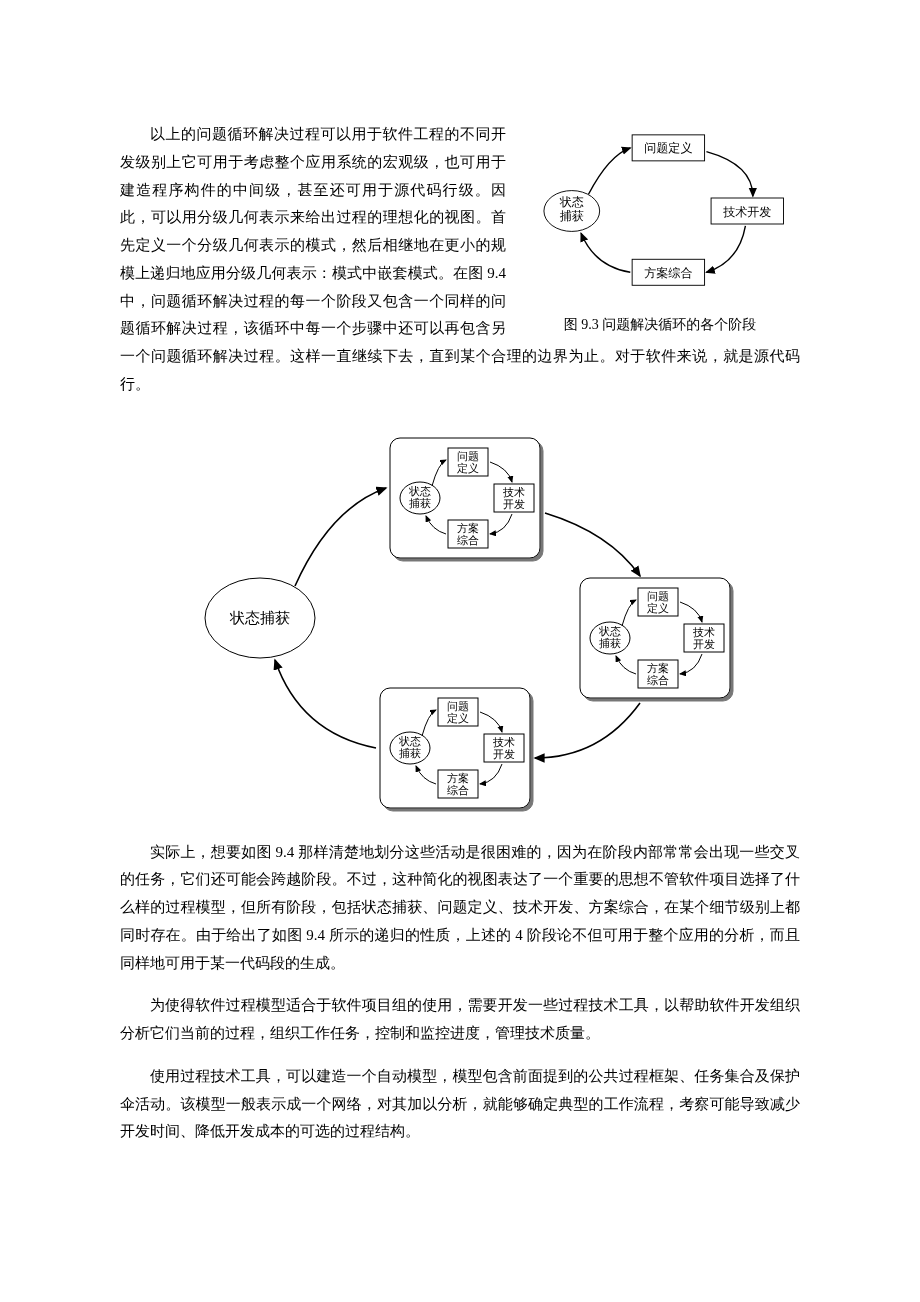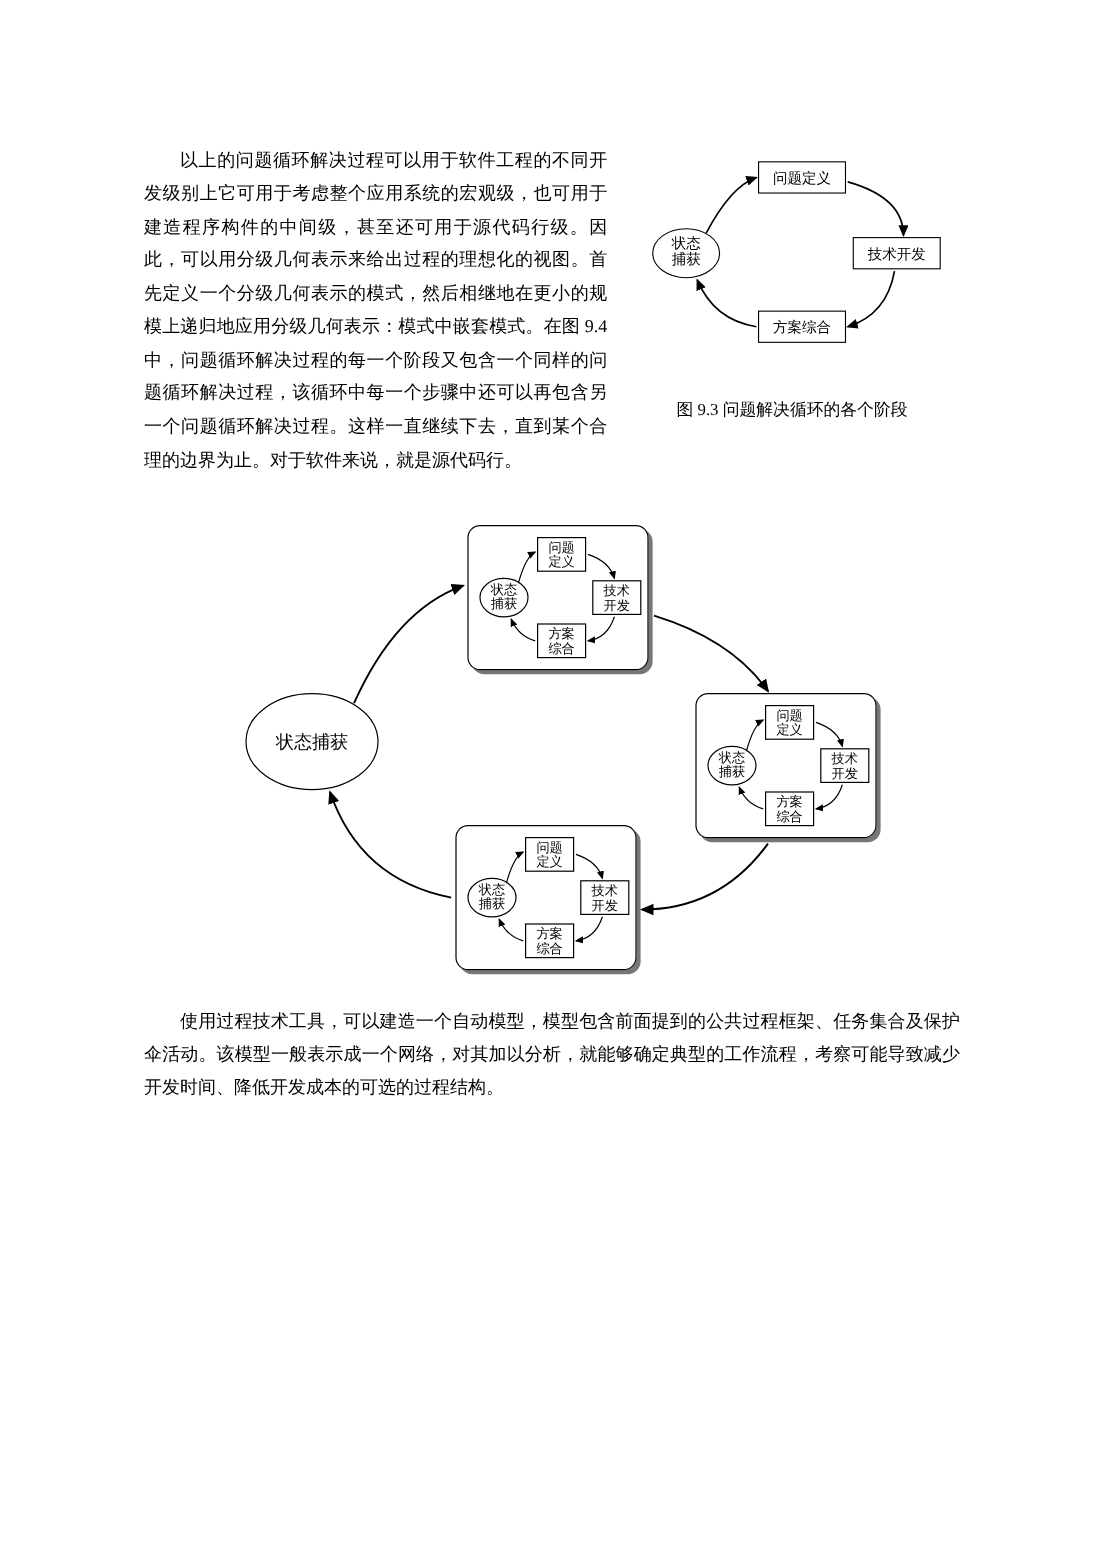--- a/index.html
+++ b/index.html
@@ -23,21 +23,21 @@
   .wrap-block { overflow: hidden; }
   .fig93 {
     float: right;
     width: 280px;
     margin: 6px 0 4px 14px;
   }
   .fig93 svg { display: block; margin: 0 auto; }
   .fig-caption {
     text-align: center;
     font-size: 14px;
-    margin-top: 24px;
+    margin-top: 6px;
   }
   .fig94-block {
     width: 580px;
     margin: 14px auto 4px auto;
   }
   .fig94-block svg { display: block; margin: 0 auto; }
   .box-label { font-family: "SimSun","Songti SC",serif; }
 </style>
 </head>
 <body>
@@ -132,15 +132,17 @@
     <path d="M125,158 Q160,80 216,60" fill="none" stroke="#000" stroke-width="1.6" marker-end="url(#ah2)"></path>
 
     <path d="M375,85 Q440,105 470,148" fill="none" stroke="#000" stroke-width="1.6" marker-end="url(#ah2)"></path>
 
     <path d="M470,275 Q430,330 365,330" fill="none" stroke="#000" stroke-width="1.6" marker-end="url(#ah2)"></path>
 
     <path d="M206,320 Q130,305 105,232" fill="none" stroke="#000" stroke-width="1.6" marker-end="url(#ah2)"></path>
   </svg>
 </div>
 
+<p class="body-text indent">实际上，想要如图 9.4 那样清楚地划分这些活动是很困难的，因为在阶段内部常常会出现一些交叉的任务，它们还可能会跨越阶段。不过，这种简化的视图表达了一个重要的思想不管软件项目选择了什么样的过程模型，但所有阶段，包括状态捕获、问题定义、技术开发、方案综合，在某个细节级别上都同时存在。由于给出了如图 9.4 所示的递归的性质，上述的 4 阶段论不但可用于整个应用的分析，而且同样地可用于某一代码段的生成。</p>
+<p class="body-text indent">为使得软件过程模型适合于软件项目组的使用，需要开发一些过程技术工具，以帮助软件开发组织分析它们当前的过程，组织工作任务，控制和监控进度，管理技术质量。</p>
 <p class="body-text indent">使用过程技术工具，可以建造一个自动模型，模型包含前面提到的公共过程框架、任务集合及保护伞活动。该模型一般表示成一个网络，对其加以分析，就能够确定典型的工作流程，考察可能导致减少开发时间、降低开发成本的可选的过程结构。</p>
 
 </div>
 
 </body></html>

